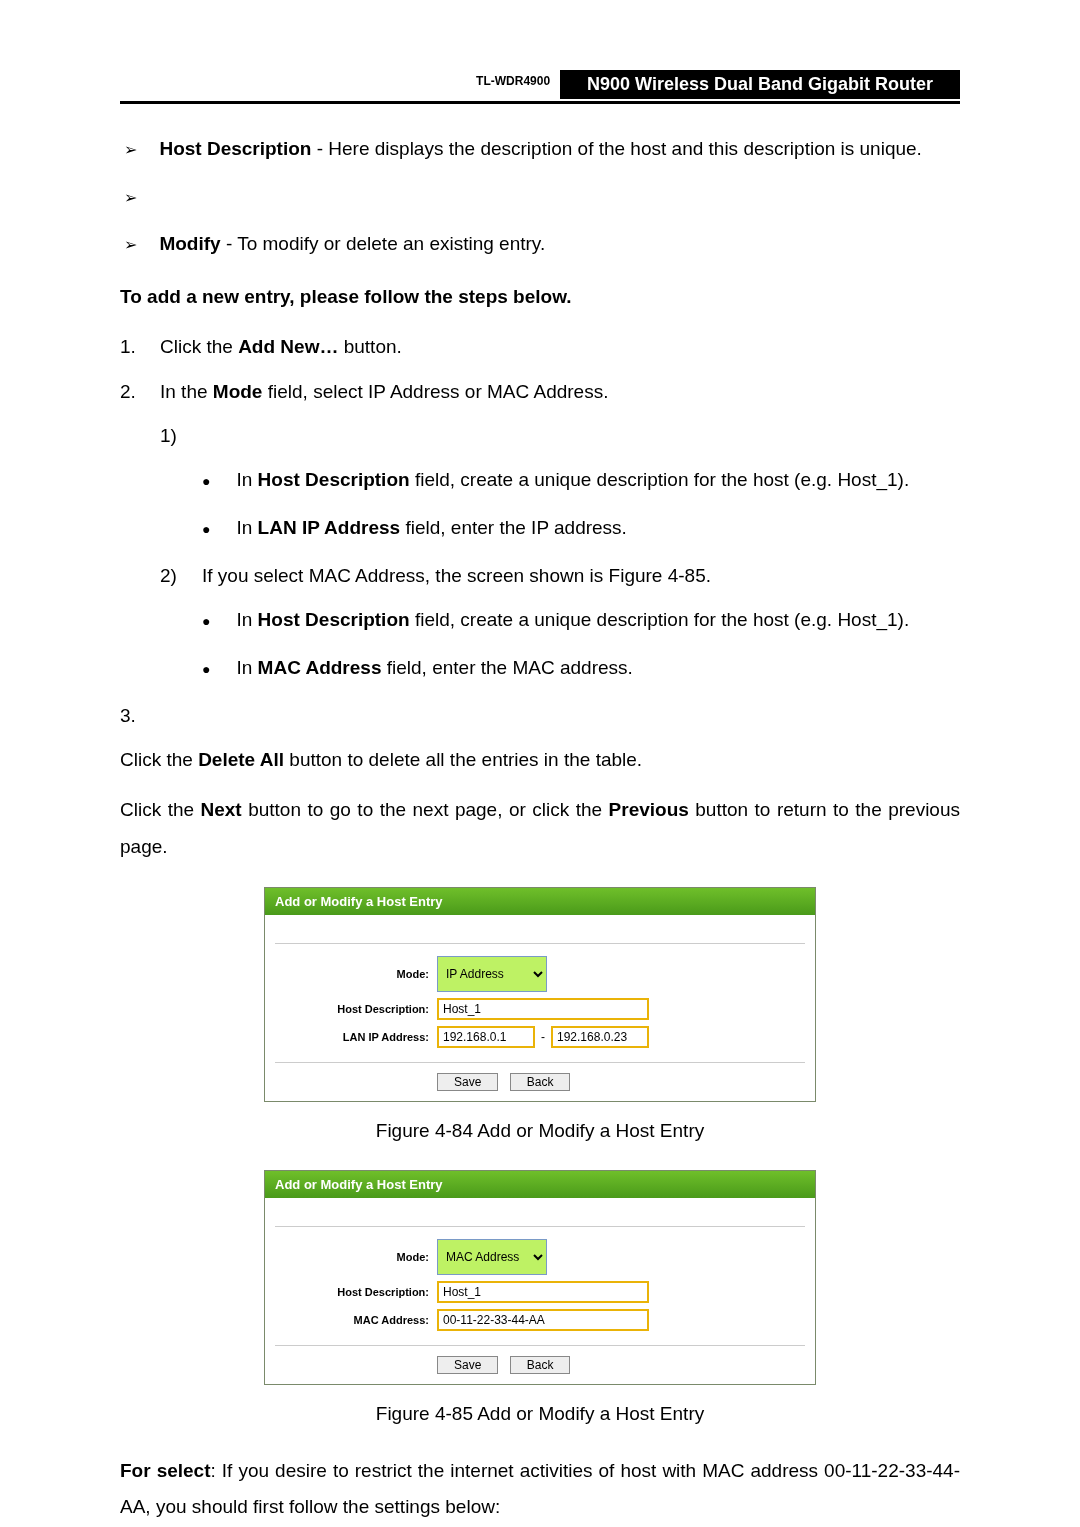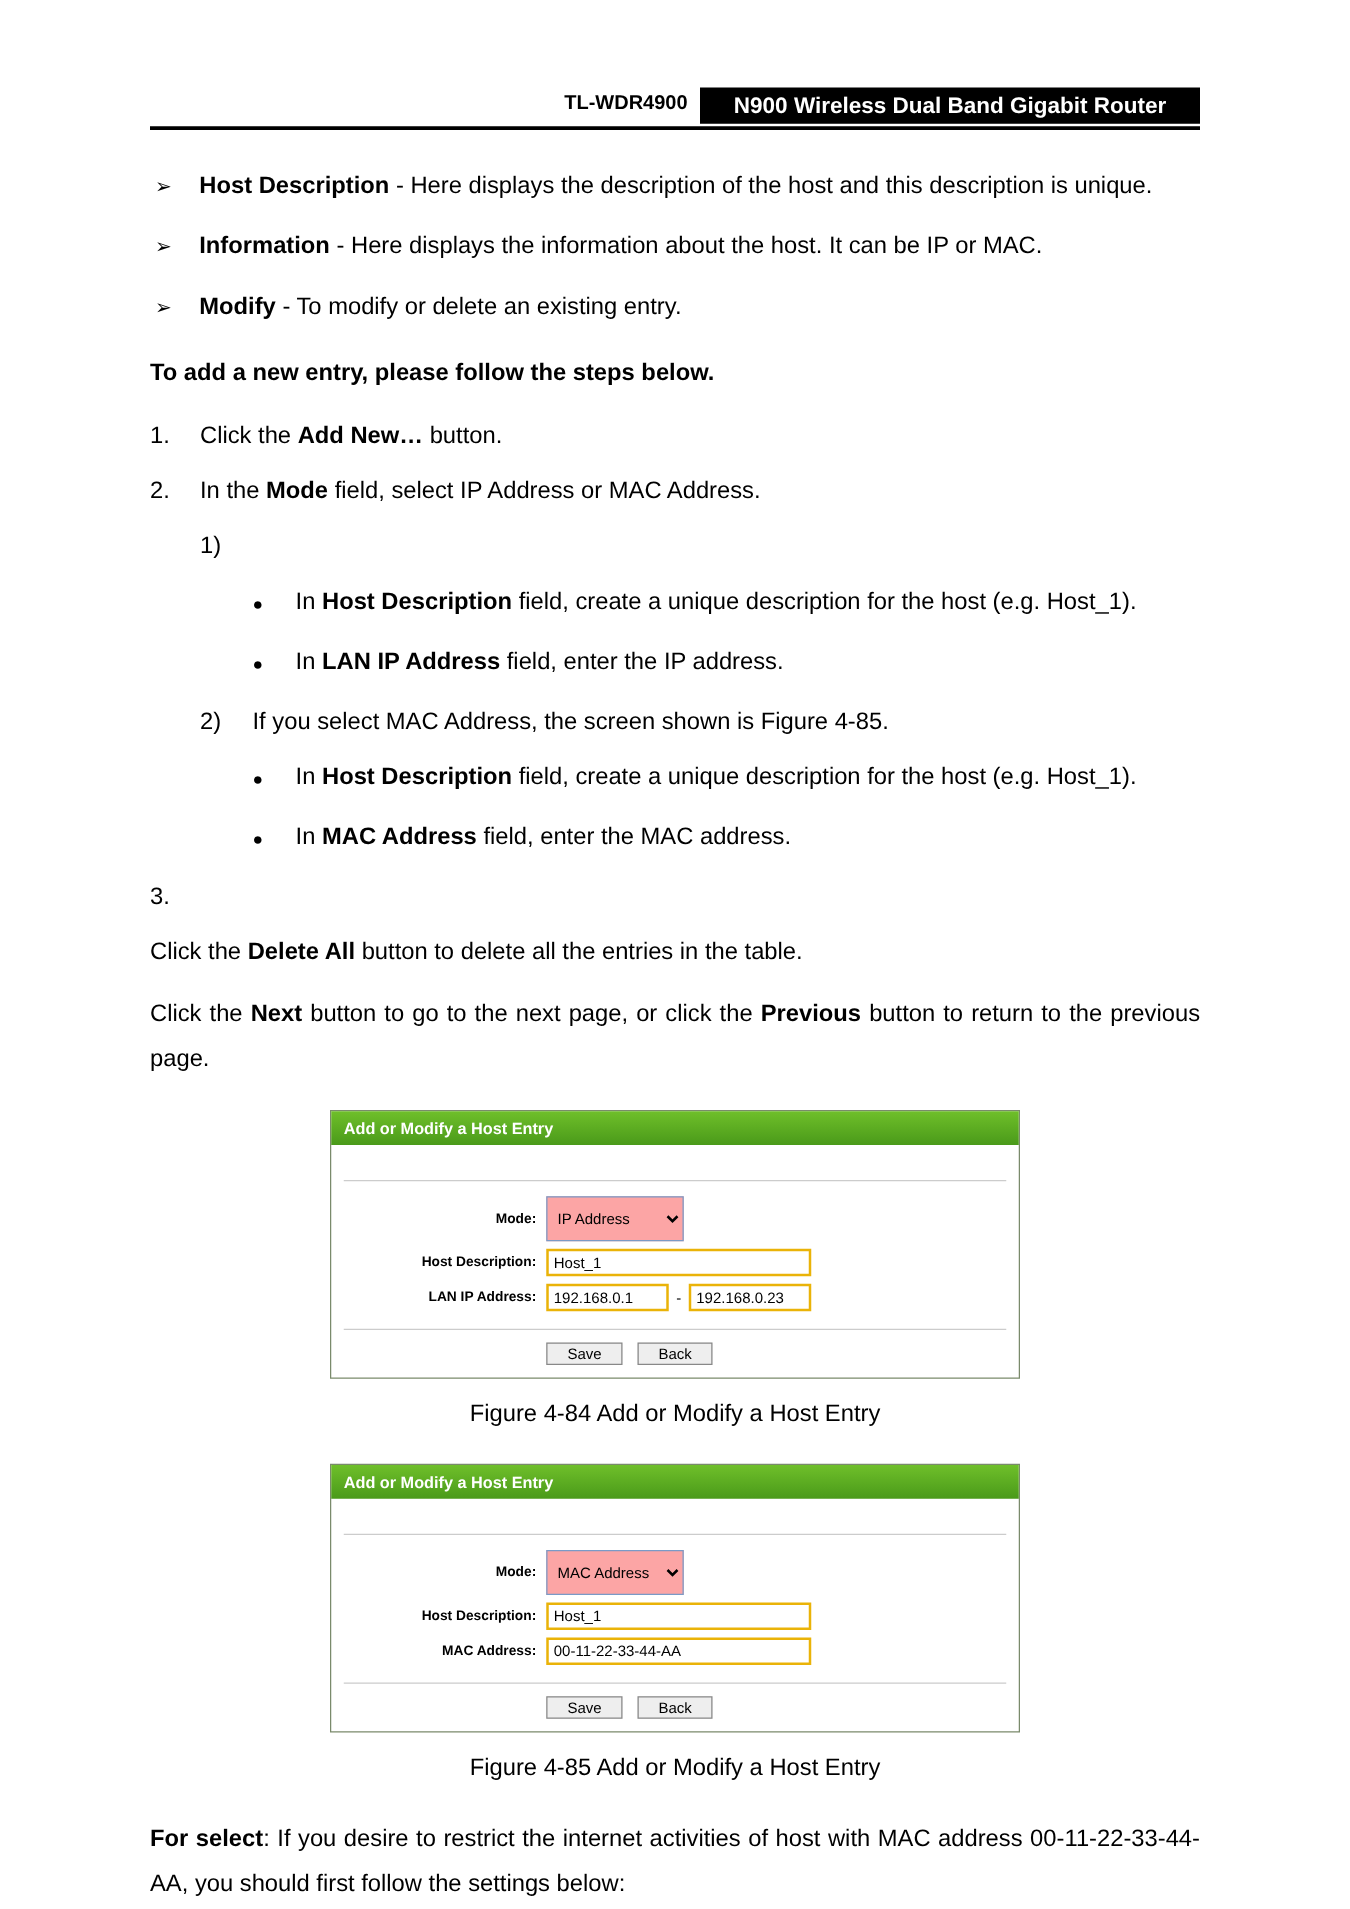--- a/index.html
+++ b/index.html
@@ -18,21 +18,21 @@
     margin-bottom: 30px;
     padding-bottom: 2px;
     text-align: right;
   }
   .hdr-inner {
     display: inline-flex;
     align-items: stretch;
   }
   .hdr-model {
     font-weight: bold;
-    font-size: 16px;
+    font-size: 12px;
     padding: 4px 10px;
     background: #fff;
   }
   .hdr-title {
     background: #000;
     color: #fff;
     font-weight: bold;
     font-size: 18px;
     padding: 4px 27px;
   }
@@ -136,21 +136,21 @@
     font-weight: bold;
     padding-right: 8px;
     font-size: 11px;
   }
   .fig-select {
     border: 1px solid #7a9ac7;
     height: 36px;
     font-size: 12px;
     padding-left: 4px;
     width: 110px;
-    background: #fca5a5;
+    background: #bef264;
   }
   .fig-input {
     border: 2px solid #eab308;
     height: 18px;
     font-size: 12px;
     padding: 0 4px;
     background: #fff;
   }
   .fig-input.w200 { width: 200px; }
   .fig-input.w90 { width: 86px; }
@@ -191,21 +191,20 @@
     </div>
   </div>
 
   <div class="arrow-list">
     <div class="arrow-item">
       <span class="arrow">➢</span>
       <span><b>Host Description</b><span> - Here displays the description of the host and this description is unique.</span></span>
     </div>
     <div class="arrow-item">
       <span class="arrow">➢</span>
-      <span><b>Information</b><span> - Here displays the information about the host. It can be IP or MAC.</span></span>
     </div>
     <div class="arrow-item">
       <span class="arrow">➢</span>
       <span><b>Modify</b><span> - To modify or delete an existing entry.</span></span>
     </div>
   </div>
 
   <p class="para"><b>To add a new entry, please follow the steps below.</b></p>
 
   <ol class="num-list">

